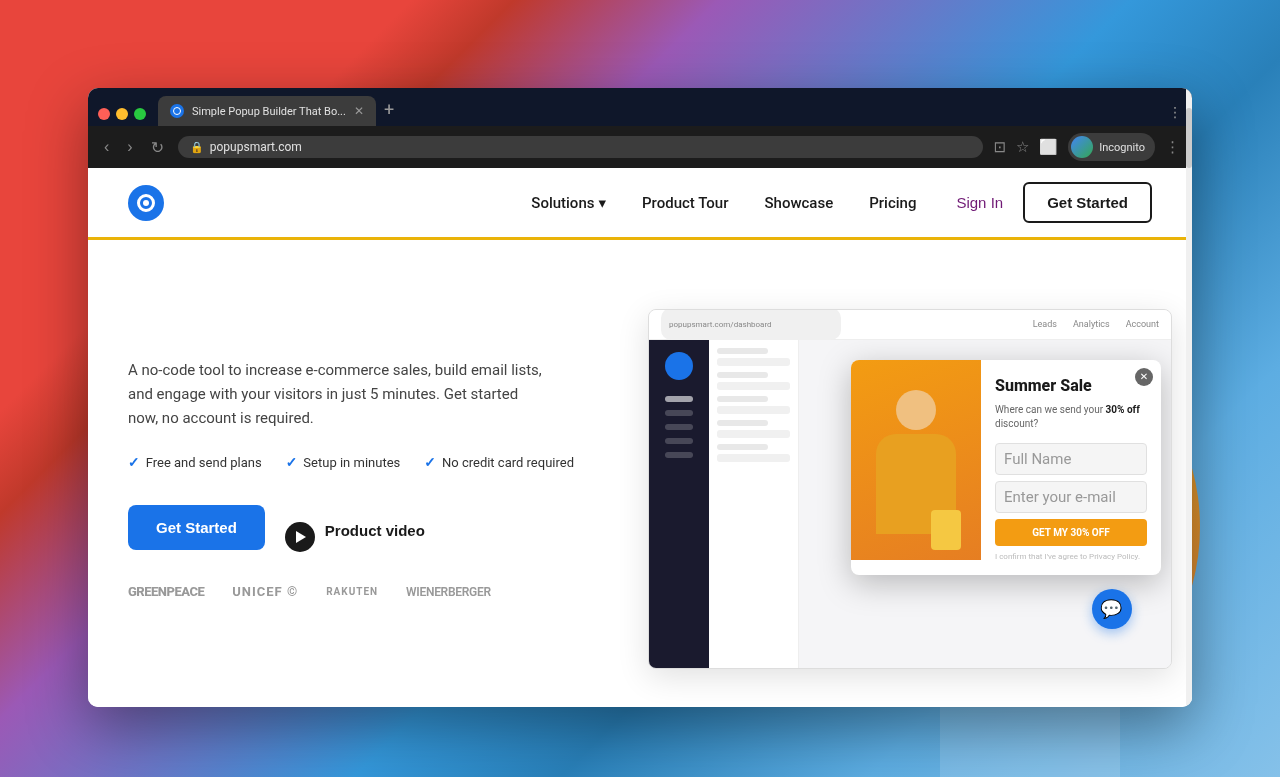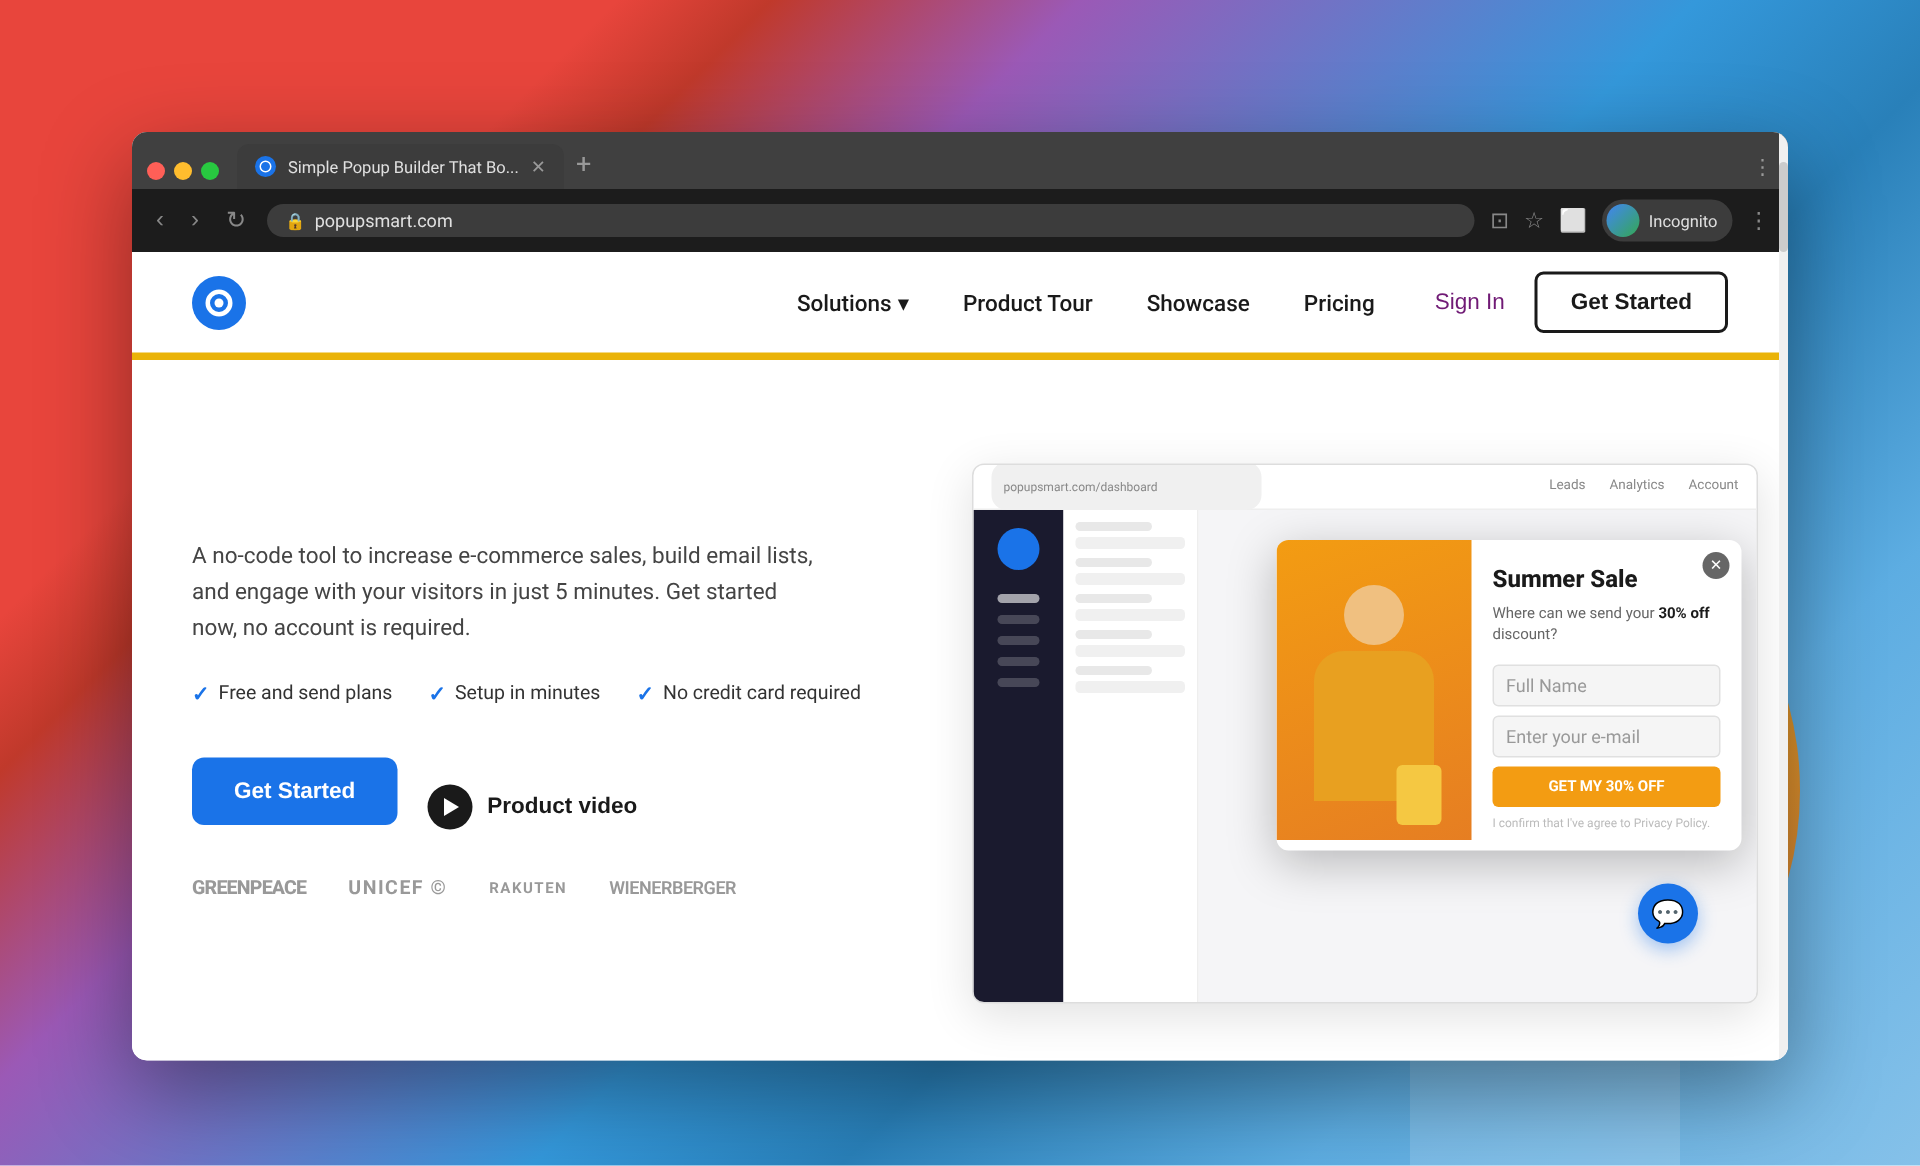--- a/index.html
+++ b/index.html
@@ -43,21 +43,21 @@
       background: #fff;
       border-radius: 10px;
       box-shadow: 0 20px 60px rgba(0,0,0,0.4);
       overflow: hidden;
       display: flex;
       flex-direction: column;
     }
 
     
     .browser-chrome {
-      background: #404040;
+      background: #0f172a;
       flex-shrink: 0;
     }
 
     .browser-tabs {
       display: flex;
       align-items: flex-end;
       padding: 8px 10px 0;
       height: 38px;
     }
 
@@ -213,21 +213,21 @@
       overflow: hidden;
       display: flex;
       flex-direction: column;
     }
 
     
     .site-nav {
       display: flex;
       padding: 0 40px;
       height: 72px;
-      border-bottom: 5px solid #eab308;
+      border-bottom: 3px solid #eab308;
       flex-shrink: 0;
     }
 
     .site-logo {
       display: flex;
       align-items: center;
       gap: 8px;
       margin-right: auto;
     }
 
@@ -366,21 +366,21 @@
       border: none;
       border-radius: 8px;
       padding: 14px 28px;
       font-size: 15px;
       font-weight: 600;
       cursor: pointer;
     }
 
     .hero-video-btn {
       display: flex;
-      align-items: center;
+      align-items: flex-start;
       gap: 10px;
       color: #1a1a1a;
       font-size: 15px;
       font-weight: 600;
       cursor: pointer;
       background: none;
       border: none;
       margin-top: 20px;
     }
 
@@ -629,21 +629,21 @@
 
     .popup-text strong {
       color: #1a1a1a;
     }
 
     .popup-input {
       background: #f5f5f5;
       border: 1px solid #e0e0e0;
       border-radius: 4px;
       padding: 6px 8px;
-      font-size: 12px;
+      font-size: 15px;
       color: #999;
       width: 100%;
       margin-bottom: 6px;
     }
 
     .popup-cta {
       background: #f39c12;
       color: white;
       border: none;
       border-radius: 4px;

